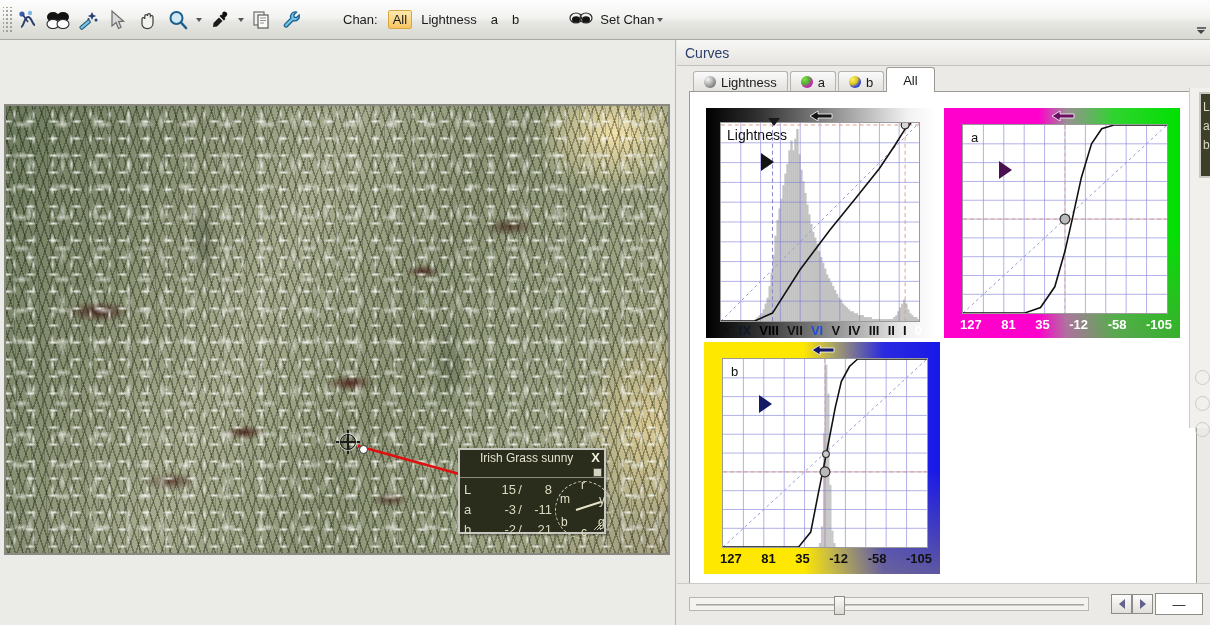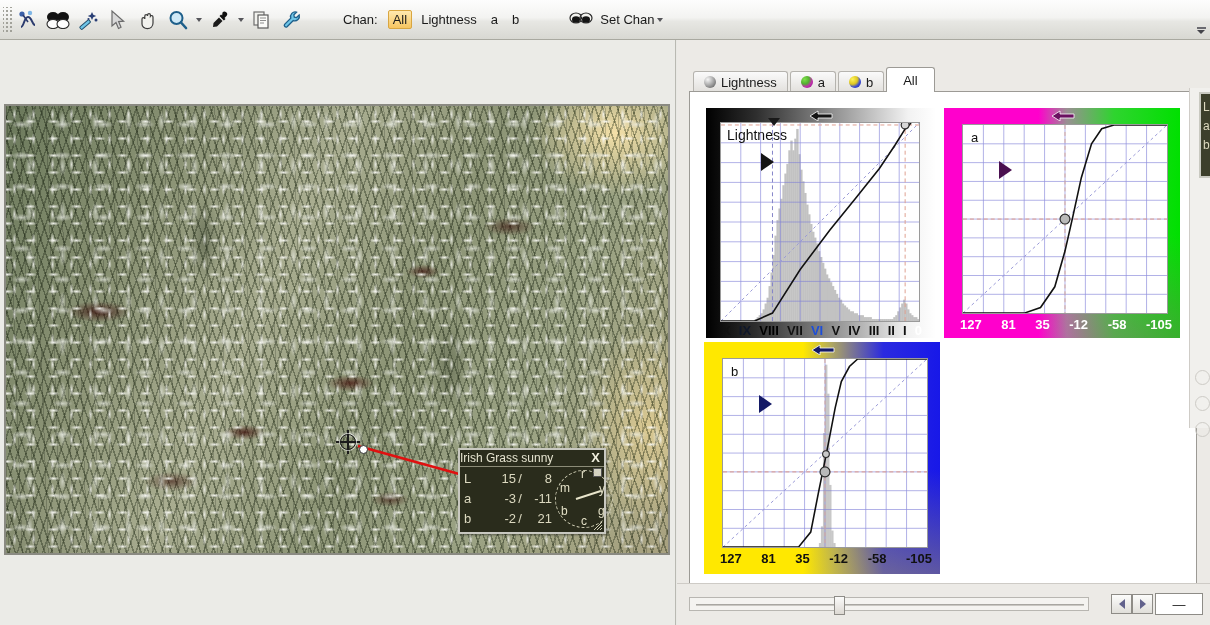--- a/index.html
+++ b/index.html
@@ -123,21 +123,21 @@
   #sample-dot { position: absolute; left: 353px; top: 339px; width: 9px; height: 9px;
     background: #fff; border-radius: 50%; border: 1px solid #333; }
   #leader-line { position: absolute; left: 350px; top: 337px; width: 116px; height: 36px; }
 
   
   #readout {
     position: absolute; left: 452px; top: 342px; width: 148px; height: 86px;
     background: #2a2c1c; border: 2px solid #c8c8c0; box-shadow: 1px 1px 2px rgba(0,0,0,.45);
   }
   #readout-title {
-    height: 17px; line-height: 16px; padding-left: 0; font-size: 12px;
+    height: 28px; line-height: 16px; padding-left: 20px; font-size: 12px;
     color: #e6e4d0; border-bottom: 1px solid #8c8c78; position: relative; white-space: nowrap;
   }
   #readout-close { position: absolute; right: 4px; top: -1px; font-size: 13px; color: #f0eedd;
     font-weight: bold; line-height: 17px; }
   #readout-pin { position: absolute; right: 2px; top: 18px; width: 9px; height: 9px;
     background: #d5d3c2; border: 1px solid #555;}
   #readout-body { display: flex; height: 67px; }
   #readout-vals { padding: 2px 0 0 4px; font-size: 13px; color: #dcd9c0; line-height: 20px;
     font-family: "Liberation Sans", sans-serif; }
   .rv-row { display: flex; }
@@ -427,20 +427,21 @@
           </div>
         </div>
         <svg id="readout-resize" viewBox="0 0 10 10">
           <path d="M9 1 L1 9 M9 4 L4 9 M9 7 L7 9" stroke="#cfcdb4" stroke-width="1"></path>
         </svg>
       </div>
     </div>
   </div>
 
   <div id="curves-panel">
+    <div id="curves-title">Curves</div>
 
     <div id="curves-body">
       <div id="curves-tabs">
         <div class="ctab">
           <span class="tabdot" style="background: radial-gradient(circle at 32% 30%, #f6f6f6 0%, #9d9d9d 55%, #4d4d4d 100%);"></span>
           <span>Lightness</span>
         </div>
         <div class="ctab">
           <span class="tabdot" style="background: radial-gradient(circle at 30% 28%, #7fe04a 0%, #53b030 38%, #c12fae 62%, #8a1a7c 100%);"></span>
           <span>a</span>

